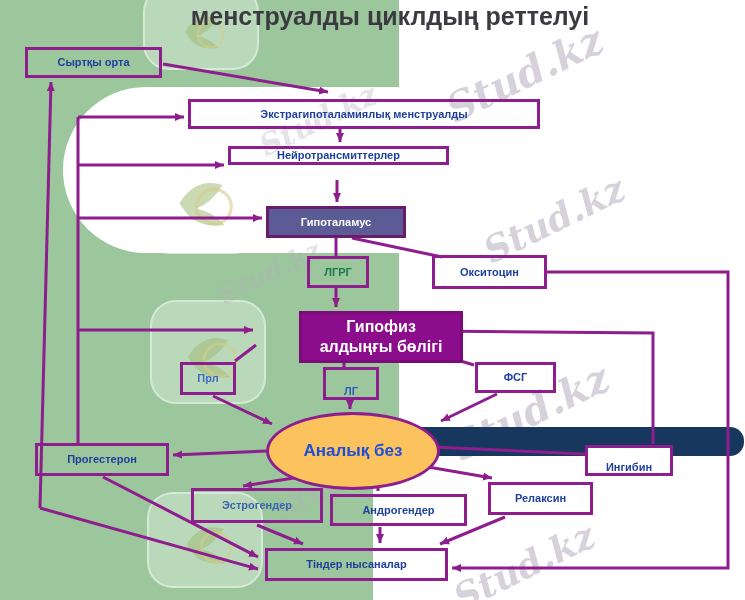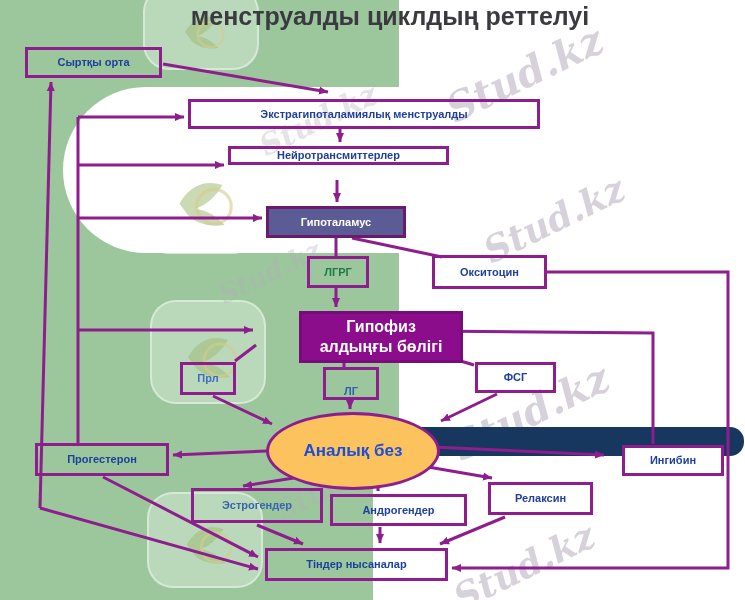--- a/index.html
+++ b/index.html
@@ -175,21 +175,21 @@
     </div>
   <div class="node t-blue3" style="left:191px;top:488px;width:132px;height:35px;">
       <span>Эстрогендер</span>
     </div>
   <div class="node" style="left:330px;top:494px;width:137px;height:32px;">
       <span>Андрогендер</span>
     </div>
   <div class="node" style="left:488px;top:482px;width:105px;height:33px;">
       <span>Релаксин</span>
     </div>
-  <div class="node fill-white" style="left:622px;top:445px;width:102px;height:31px;">
+  <div class="node fill-white" style="left:585px;top:445px;width:88px;height:31px;align-items:flex-end;">
       <span>Ингибин</span>
     </div>
   <div class="node" style="left:265px;top:548px;width:183px;height:33px;text-align:center;">
       <span>Тіндер нысаналар</span>
     </div>
 
   <div class="title">
     <div>менструалды циклдың реттелуі</div>
   </div>
 

